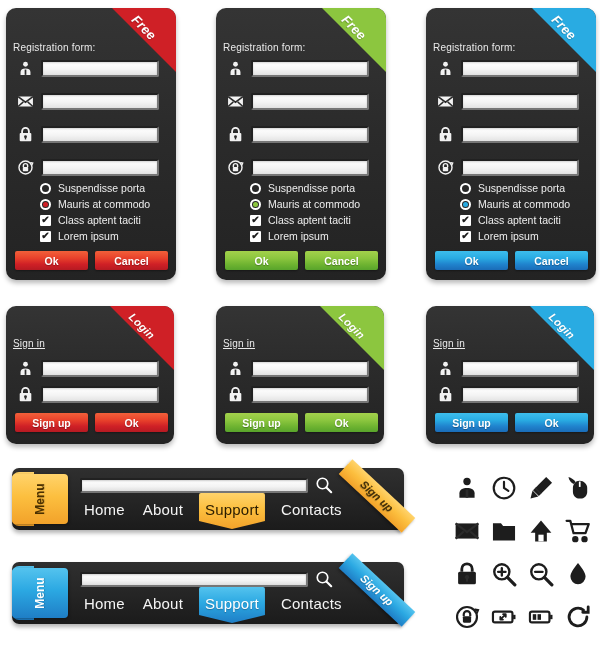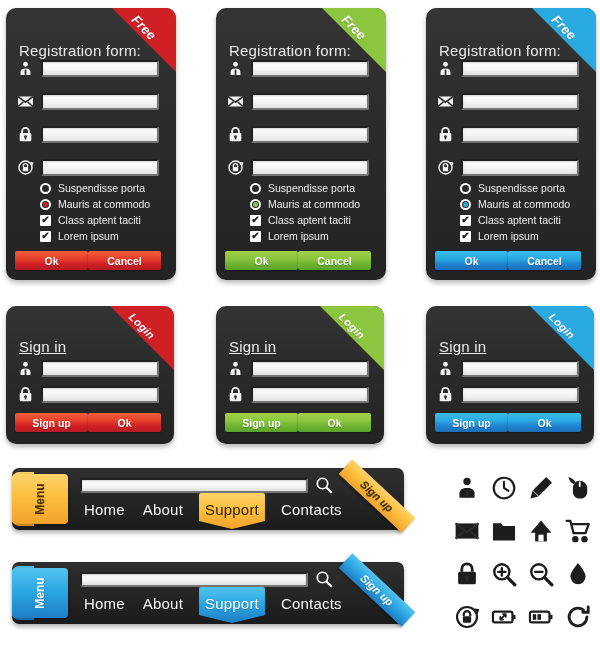--- a/index.html
+++ b/index.html
@@ -49,22 +49,22 @@
     font-weight: bold;
     font-style: italic;
     letter-spacing: .3px;
     z-index: 6;
     text-shadow: 0 1px 1px rgba(0,0,0,.25);
     pointer-events: none;
   }
   .ribbon-label.small { font-size: 11px; top: 14px; }
 
   .card-title {
-    position: absolute; left: 13px; top: 34px;
-    color: #eaeaea; font-size: 15px; letter-spacing: .2px;
+    position: absolute; left: 7px; top: 34px;
+    color: #eaeaea; font-size: 10px; letter-spacing: .2px;
   }
   .signin-card .card-title { top: 32px; text-decoration: underline; }
 
   
   .frow { position: absolute; left: 11px; display: flex; align-items: center; }
   .ficon {
     width: 17px; height: 17px;
     display: flex; align-items: center; justify-content: center;
     color: #f2f2f2;
     flex: 0 0 17px;
@@ -93,21 +93,21 @@
   .radio .dot { width: 5px; height: 5px; border-radius: 50%; display: none; }
   .radio.on .dot { display: block; }
   .checkbox {
     width: 11px; height: 11px; background: #ffffff; border-radius: 1px;
     display: flex; align-items: center; justify-content: center;
     flex: 0 0 11px;
     color: #1c1c1c; font-size: 10px; line-height: 1; font-weight: bold;
   }
 
   
-  .btnrow { position: absolute; left: 9px; display: flex; }
+  .btnrow { position: absolute; left: 9px; display: flex; gap: 7px; }
   .reg-card .btnrow { top: 243px; }
   .btn {
     height: 19px;
     border-radius: 2px;
     color: #ffffff;
     font-size: 10.5px;
     font-weight: bold;
     display: flex; align-items: center; justify-content: center;
     text-shadow: 0 1px 1px rgba(0,0,0,.3);
     box-shadow: 0 1px 2px rgba(0,0,0,.35);

